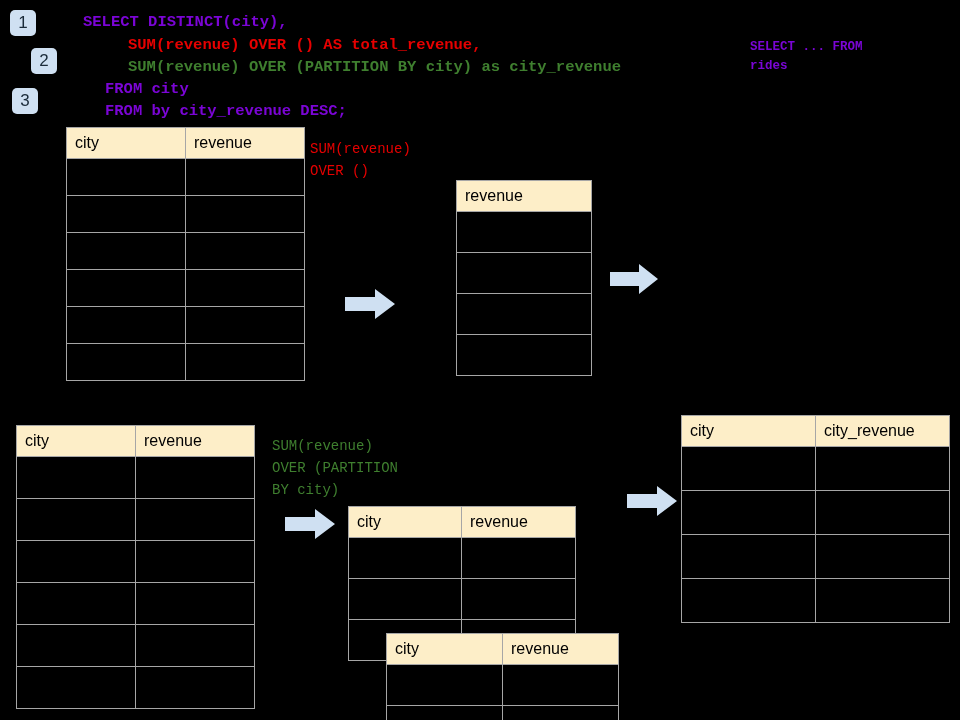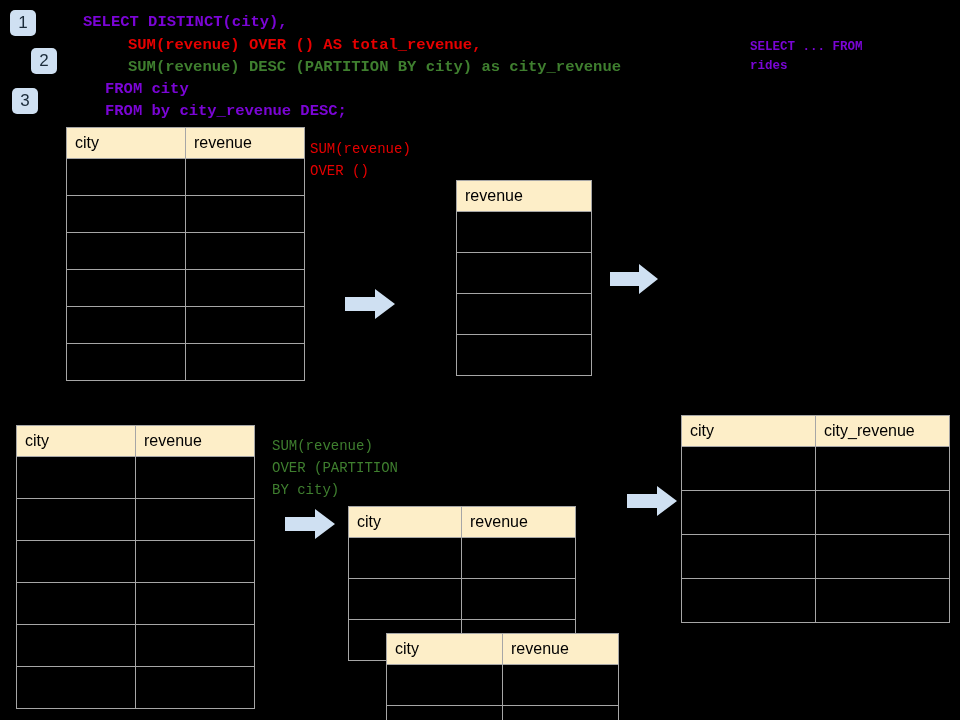--- a/index.html
+++ b/index.html
@@ -98,21 +98,21 @@
 <body>
 
 <div id="canvas">
 
   <div class="badge" style="left:10px; top:10px;">1</div>
   <div class="badge" style="left:31px; top:48px;">2</div>
   <div class="badge" style="left:12px; top:88px;">3</div>
 
   <div class="code c-violet" style="left:83px; top:11px;">SELECT DISTINCT(city),</div>
   <div class="code c-red" style="left:128px; top:34px;">SUM(revenue) OVER () AS total_revenue,</div>
-  <div class="code c-green" style="left:128px; top:56px;">SUM(revenue) DESC (PARTITION BY city) as city_revenue</div>
+  <div class="code c-green" style="left:128px; top:56px;">SUM(revenue) OVER (PARTITION BY city) as city_revenue</div>
   <div class="code c-violet" style="left:105px; top:78px;">FROM city</div>
   <div class="code c-violet" style="left:105px; top:100px;">FROM by city_revenue DESC;</div>
 
   <div class="sidenote" style="left:750px; top:38px;">SELECT ... FROM
 rides</div>
 
   <div class="annot red" style="left:310px; top:138px;">SUM(revenue)
 OVER ()</div>
 
   <div class="annot green" style="left:272px; top:435px;">SUM(revenue)

